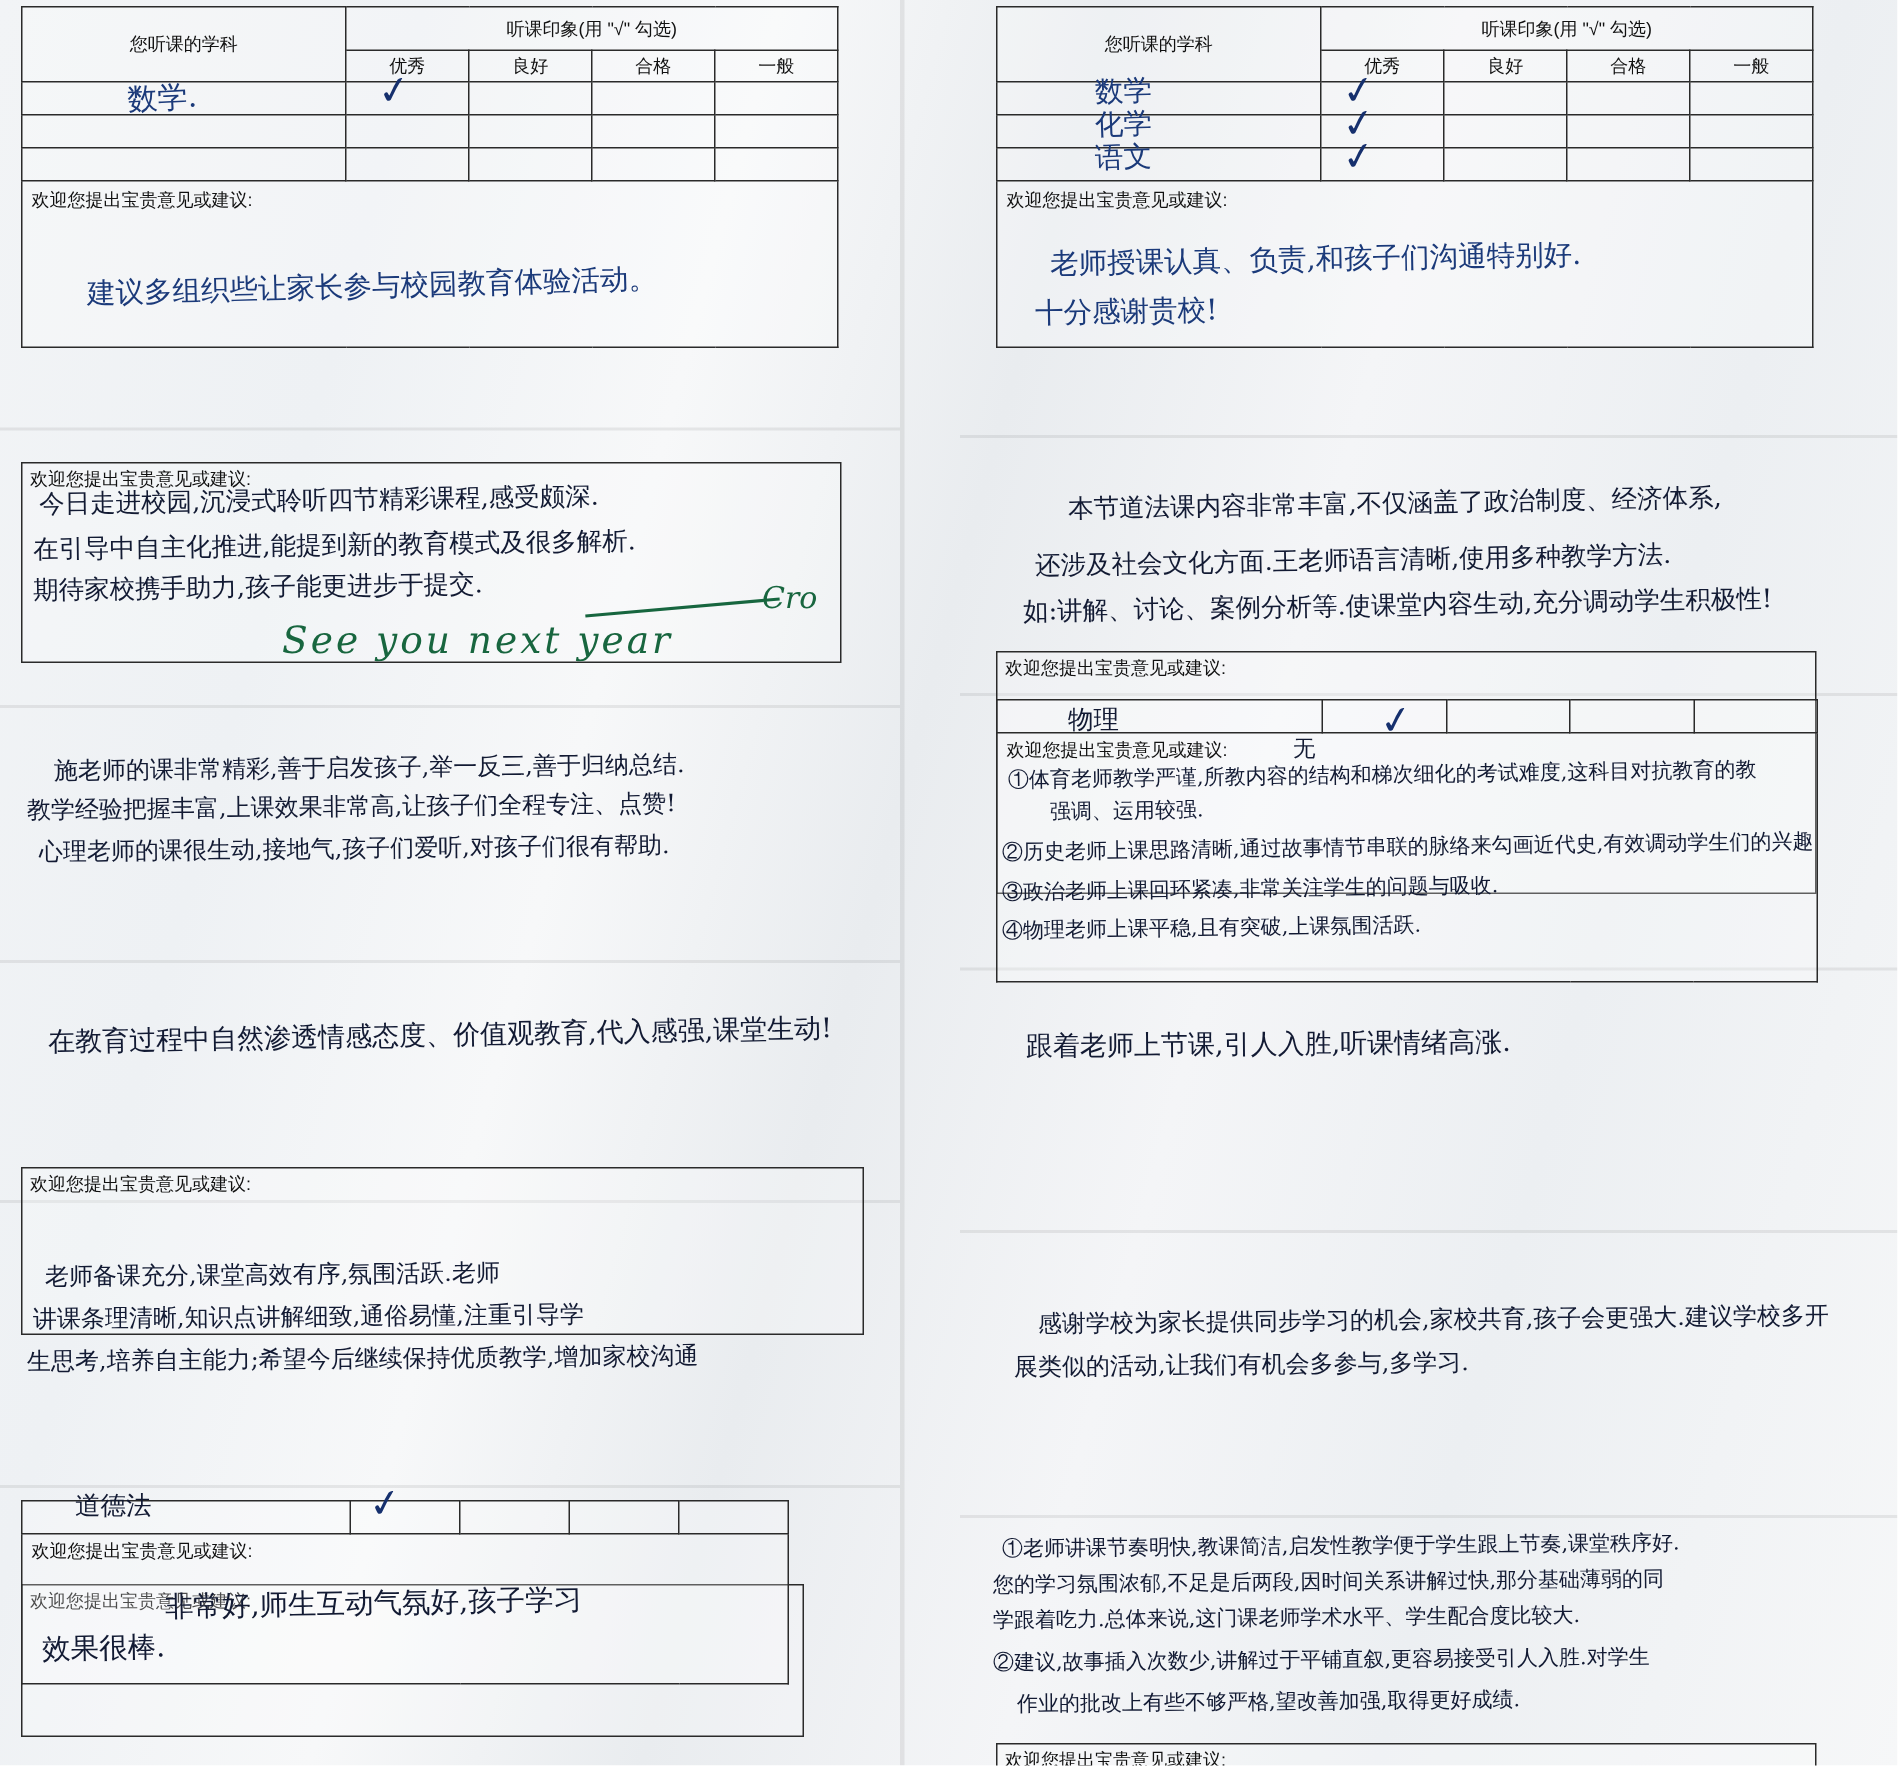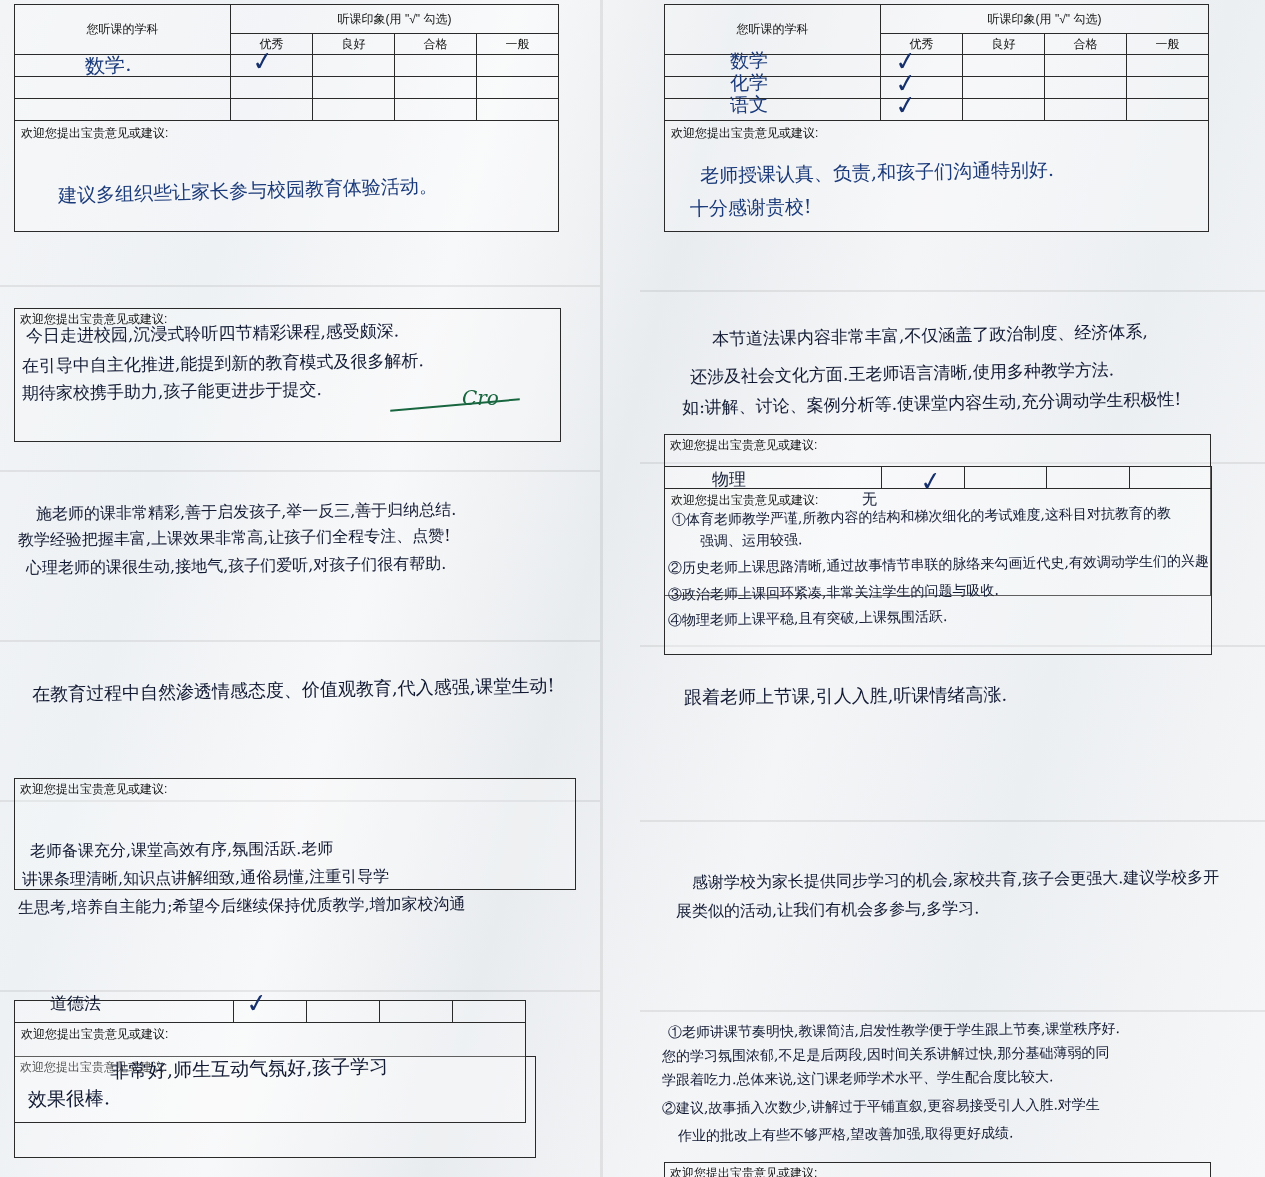--- a/index.html
+++ b/index.html
@@ -206,21 +206,22 @@
   <div class="check" style="left:895px; top:92px;">✓</div>
   <span class="hand blue" style="left:700px; top:160px; font-size:19px; transform:rotate(-1deg);">老师授课认真、负责,和孩子们沟通特别好.</span>
   <span class="hand blue" style="left:690px; top:195px; font-size:19px; transform:rotate(-1deg);">十分感谢贵校!</span>
 
   <div class="card note-box" style="left:14px; top:308px; width:545px; height:132px;">
     <span class="note-title">欢迎您提出宝贵意见或建议:</span>
   </div>
   <span class="hand dark" style="left:26px; top:322px; font-size:17px; transform:rotate(-0.8deg);">今日走进校园,沉浸式聆听四节精彩课程,感受颇深.</span>
   <span class="hand dark" style="left:22px; top:352px; font-size:17px; transform:rotate(-0.8deg);">在引导中自主化推进,能提到新的教育模式及很多解析.</span>
   <span class="hand dark" style="left:22px; top:380px; font-size:17px; transform:rotate(-0.8deg);">期待家校携手助力,孩子能更进步于提交.</span>
-  <span class="hand green ital" style="left:462px; top:386px; font-size:20px;">Cro</span>
+  <span class="hand green ital" style="left:188px; top:412px; font-size:25px; letter-spacing:2px;">See you next year</span>
+  <span class="hand green ital" style="left:508px; top:386px; font-size:20px;">Cro</span>
   <div class="sig-line" style="left:390px; top:404px; width:130px; transform:rotate(-5deg);"></div>
 
   <div class="card note-box" style="left:664px; top:300px; width:545px; height:160px;">
     <span class="note-title">欢迎您提出宝贵意见或建议:</span>
   </div>
   <span class="hand dark" style="left:712px; top:324px; font-size:17px; transform:rotate(-1deg);">本节道法课内容非常丰富,不仅涵盖了政治制度、经济体系,</span>
   <span class="hand dark" style="left:690px; top:362px; font-size:17px; transform:rotate(-1deg);">还涉及社会文化方面.王老师语言清晰,使用多种教学方法.</span>
   <span class="hand dark" style="left:682px; top:392px; font-size:17px; transform:rotate(-1deg);">如:讲解、讨论、案例分析等.使课堂内容生动,充分调动学生积极性!</span>
 
   <div class="card note-box" style="left:14px; top:482px; width:560px; height:110px;">

